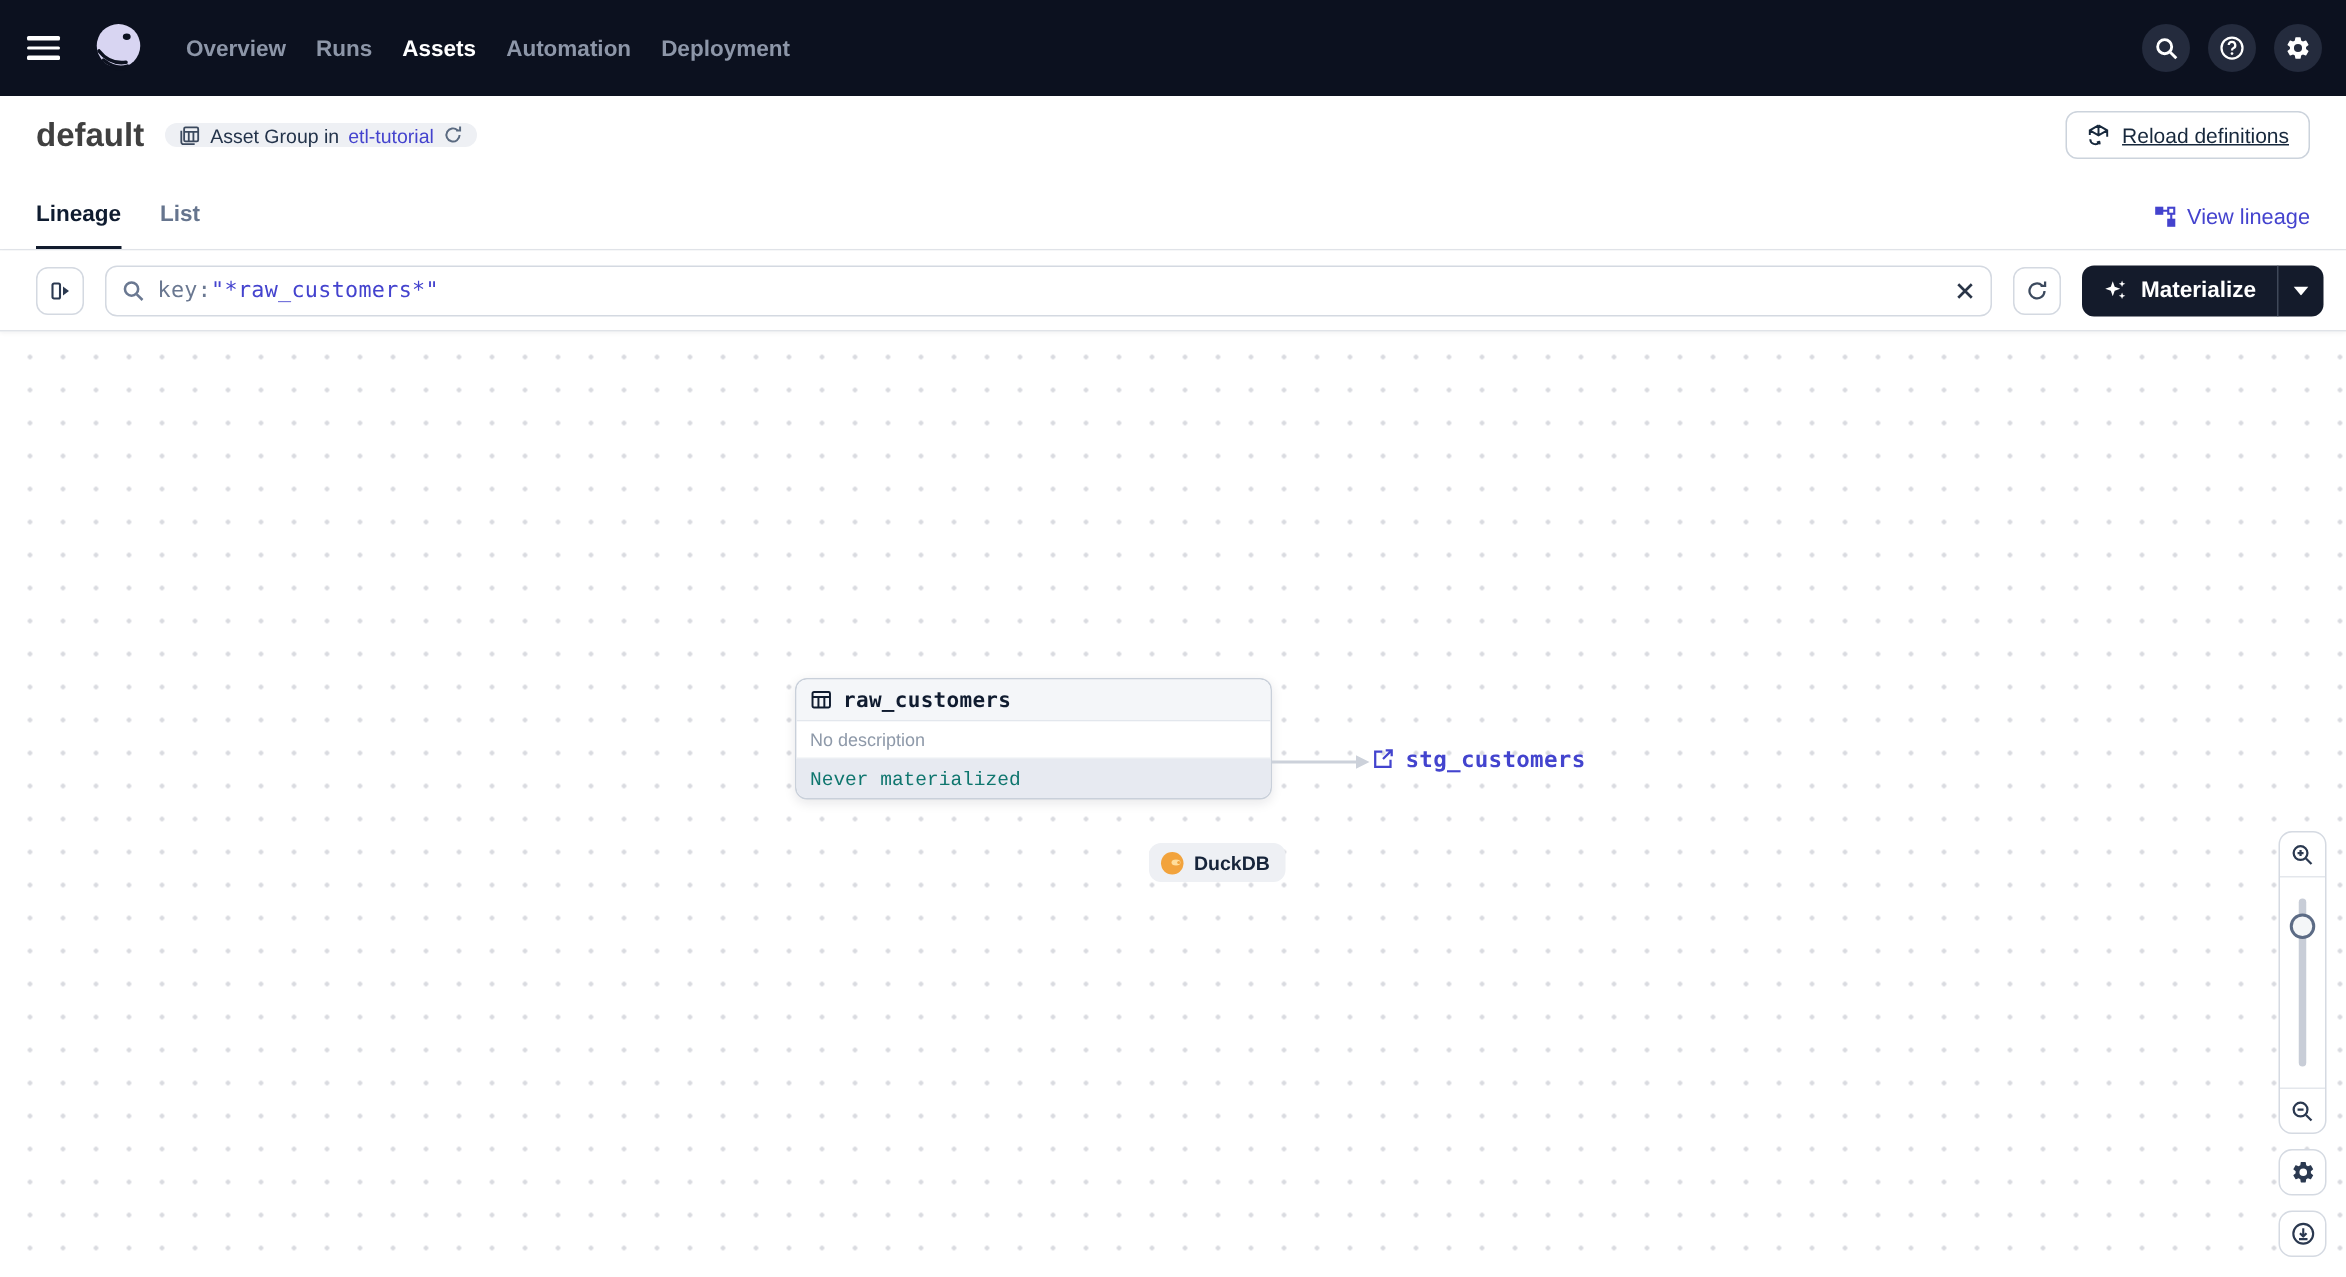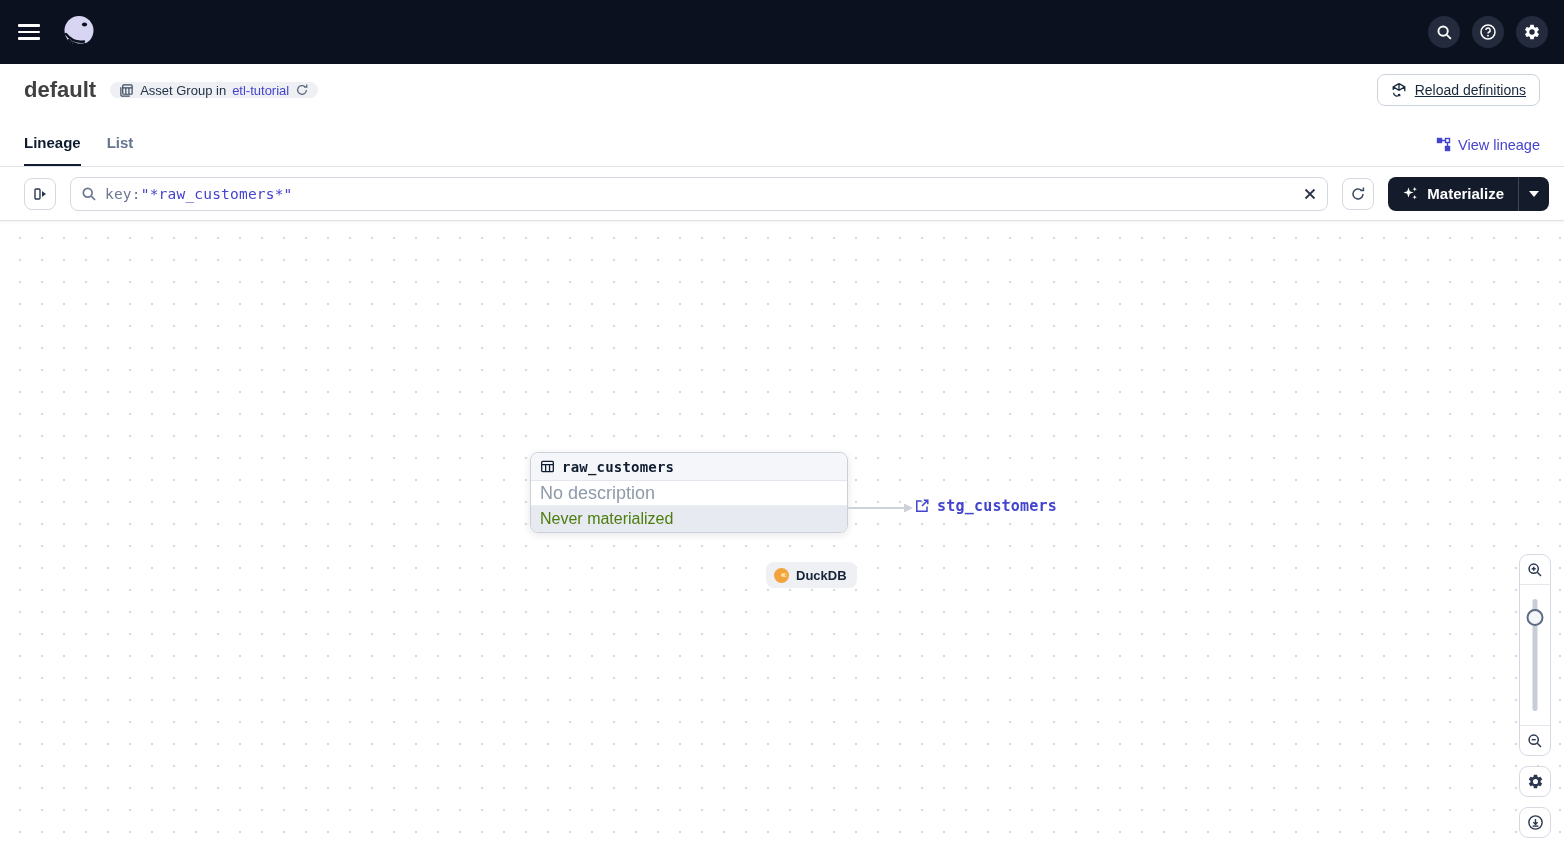--- a/index.html
+++ b/index.html
@@ -61,24 +61,24 @@
   
   .canvas { position:relative; height:629px; background:#fff;
     background-image:radial-gradient(circle, #d9dbe0 1.4px, transparent 1.6px);
     background-size:22px 22px; background-position:9px 6px; }
 
   .assetnode { position:absolute; left:530px; top:231px; width:318px; border:1px solid #c9d0da;
     border-radius:8px; background:#fff; box-shadow:0 2px 8px rgba(16,24,40,.10); overflow:hidden; cursor:pointer; }
   .an-header { height:28px; display:flex; align-items:center; gap:7px; padding:0 9px; background:#f4f6f9;
     border-bottom:1px solid #e3e7ed; }
   .an-title { font-size:14px; font-weight:700; color:#101c30; letter-spacing:.2px; }
-  .an-desc { height:25px; display:flex; align-items:center; padding:0 9px; font-size:18px; color:#8e99a9;
+  .an-desc { height:25px; display:flex; align-items:center; padding:0 9px; font-size:12px; color:#8e99a9;
     background:#fff; border-bottom:1px solid #eceff3; }
-  .an-status { height:26px; display:flex; align-items:center; padding:0 9px; font-size:16px; color:#4d7c0f;
-    background:#e7eaf1; }
+  .an-status { height:26px; display:flex; align-items:center; padding:0 9px; font-size:13px; color:#0f766e;
+    background:#e7eaf1;font-family:Liberation Mono, monospace; }
   .an-checks { height:26px; display:flex; align-items:center; padding:0 9px; font-size:13px; color:#1b2942;
     background:#eff2f6; border-top:1px solid #e0e4eb; }
   .checks-right { margin-left:auto; display:flex; align-items:center; gap:6px; color:#5d6d87; font-size:13px; }
   .checks-dot { width:7px; height:7px; border-radius:50%; background:#5d6d87; }
 
   .kindbadge { position:absolute; left:766px; top:341px; height:26px; display:flex; align-items:center;
     gap:6px; padding:0 10px 0 7px; background:#eef0f4; border-radius:8px; font-size:13px; font-weight:700;
     color:#16243a; cursor:pointer; }
 
   .edgearrow { position:absolute; left:848px; top:279px; }
@@ -117,20 +117,27 @@
   </button>
   <div class="logo">
     <svg viewBox="0 0 38 38" width="38" height="38">
       <circle cx="19" cy="17.5" r="14.5" fill="#d8d5f2"></circle>
       <ellipse cx="24.5" cy="11.5" rx="2.6" ry="2.1" fill="#0c111f"></ellipse>
       <path d="M6 21 q7 9 18 7.5" stroke="#0c111f" stroke-width="2.4" fill="none" stroke-linecap="round"></path>
       <path d="M9 27 q8 6.5 16 4" stroke="#0c111f" stroke-width="2.2" fill="none" stroke-linecap="round"></path>
       <path d="M14 31.5 q5.5 3 10 .8" stroke="#0c111f" stroke-width="2" fill="none" stroke-linecap="round"></path>
     </svg>
   </div>
+  <div class="navlinks">
+    <a class="navlink">Overview</a>
+    <a class="navlink">Runs</a>
+    <a class="navlink active">Assets</a>
+    <a class="navlink">Automation</a>
+    <a class="navlink">Deployment</a>
+  </div>
   <div class="nav-right">
     <button class="navcircle">
       <svg width="17" height="17" viewBox="0 0 16 16" fill="none" stroke="currentColor" stroke-width="1.8">
         <circle cx="6.7" cy="6.7" r="4.4"></circle>
           <path d="M10.2 10.2 L14 14"></path>
       </svg>
     </button>
     <button class="navcircle">
       <svg width="18" height="18" viewBox="0 0 18 18" fill="none" stroke="currentColor" stroke-width="1.5">
         <circle cx="9" cy="9" r="7"></circle>

